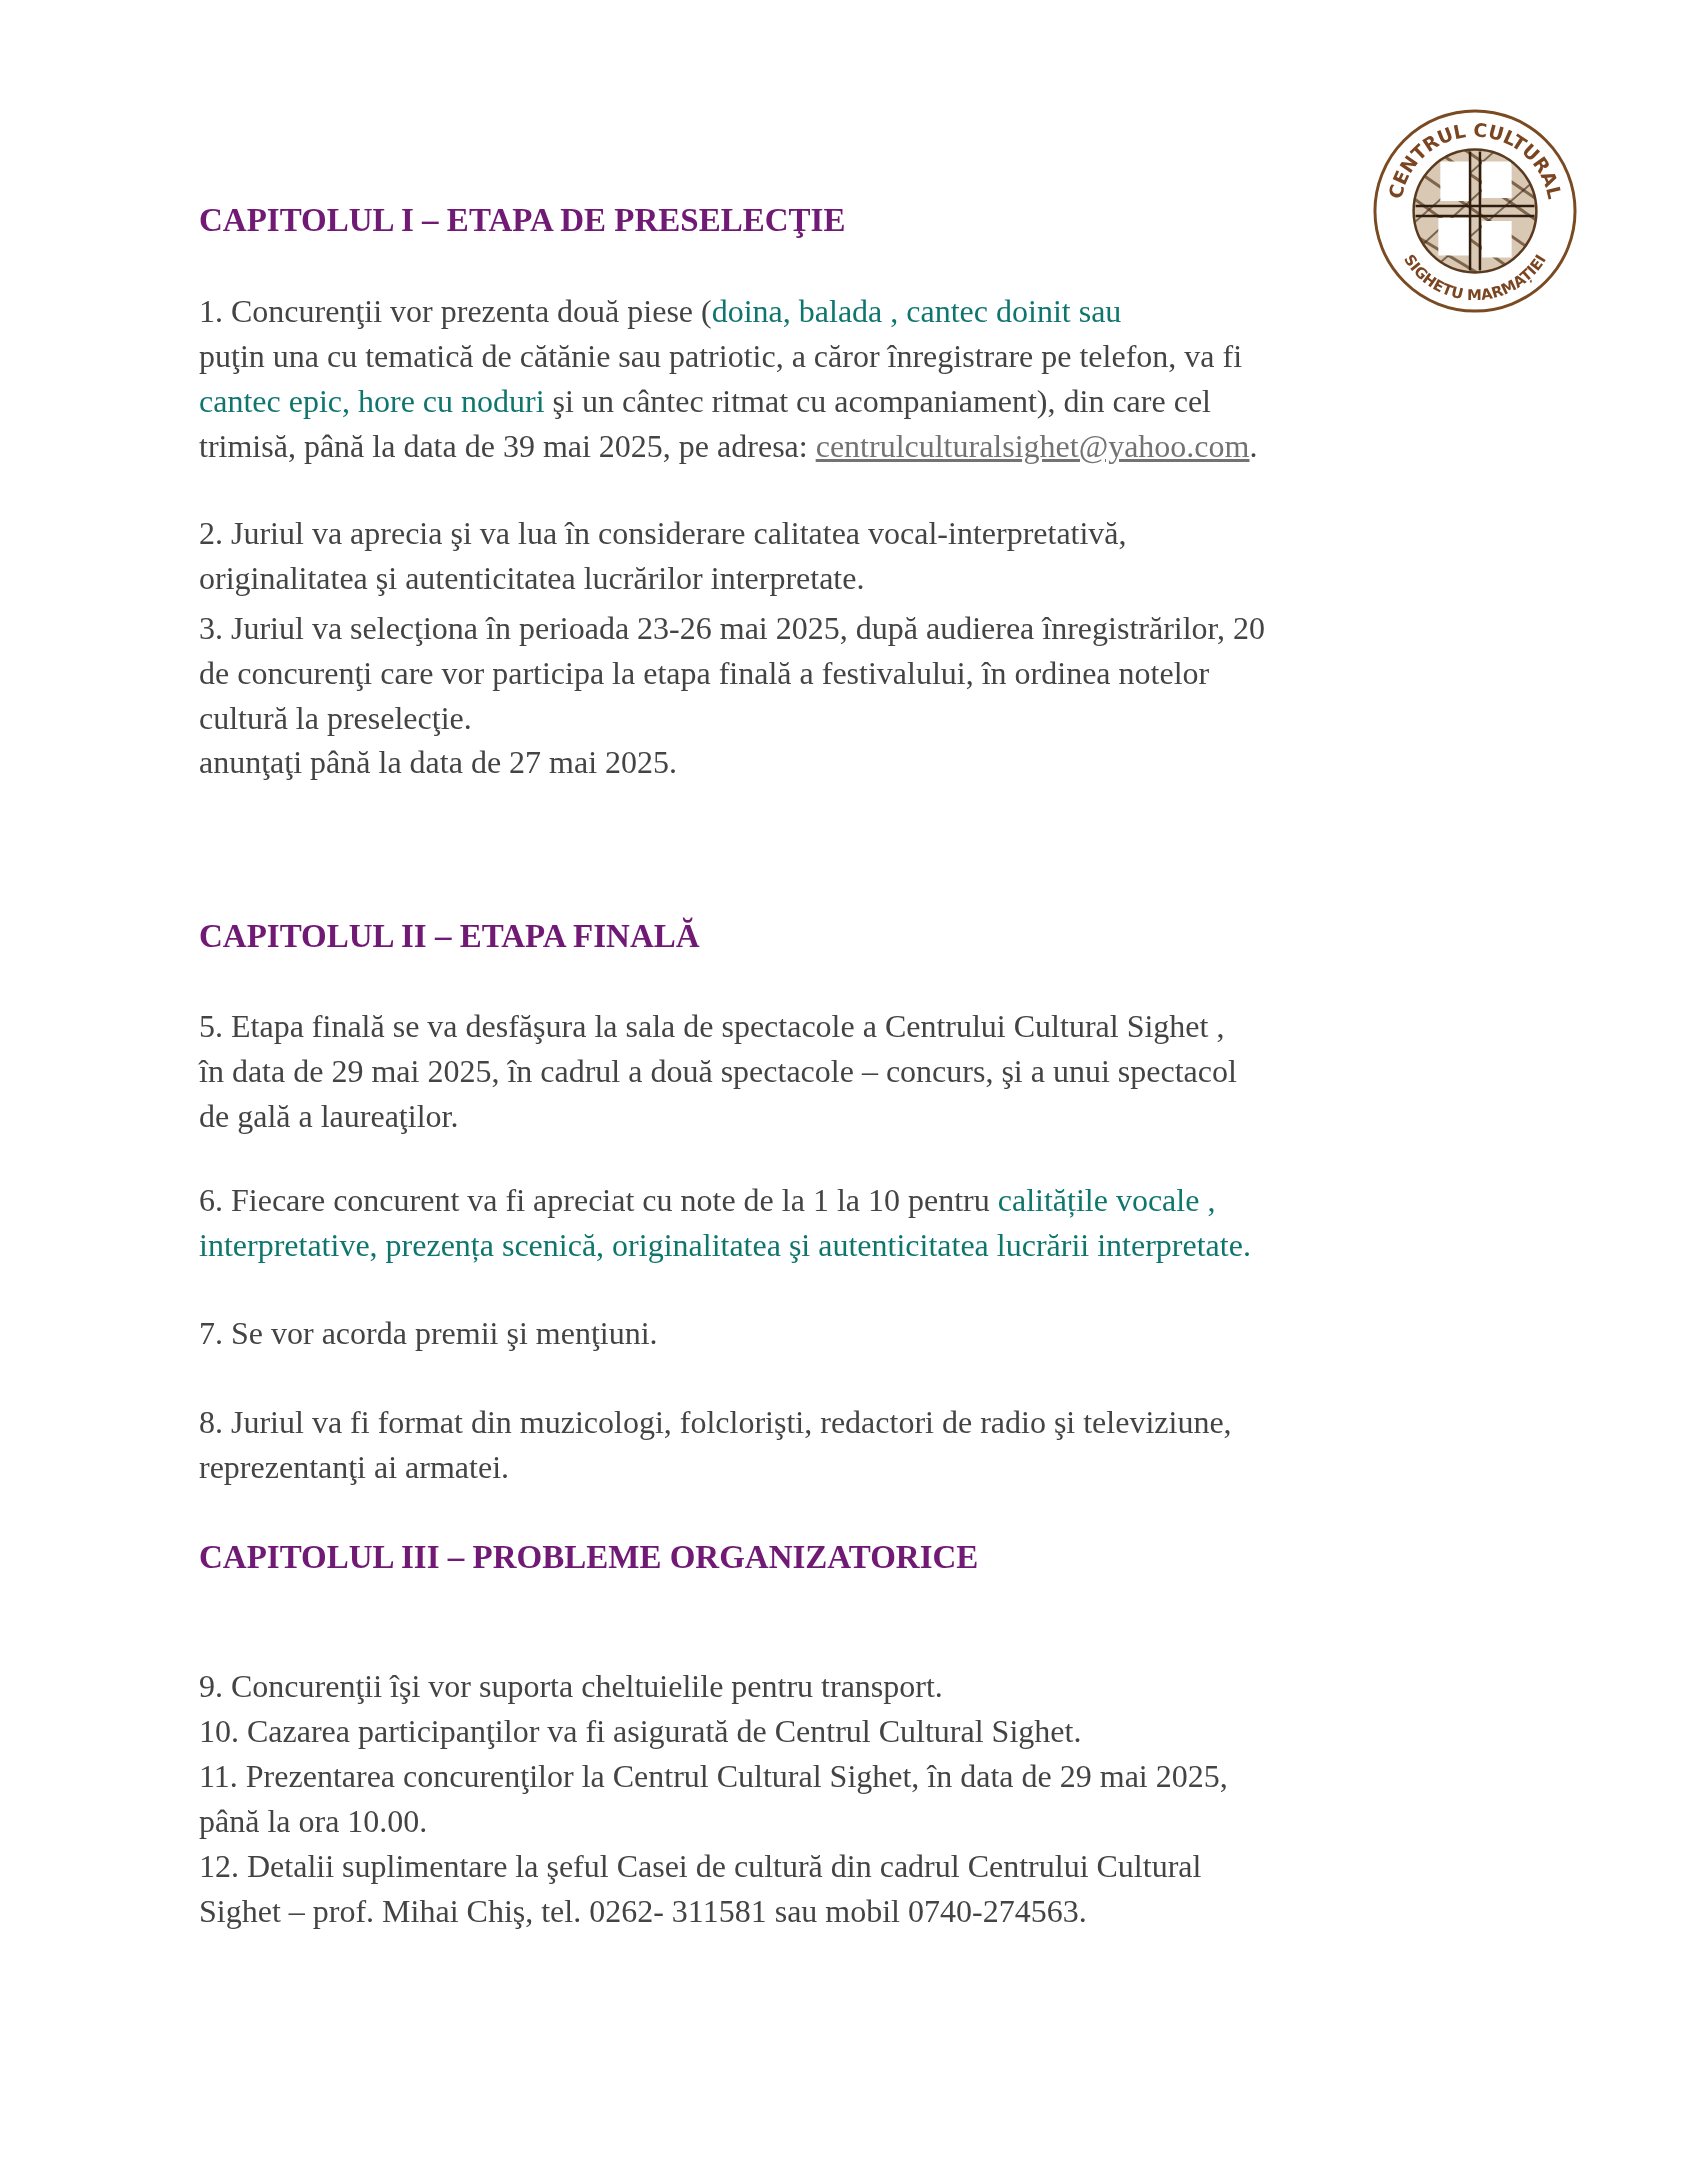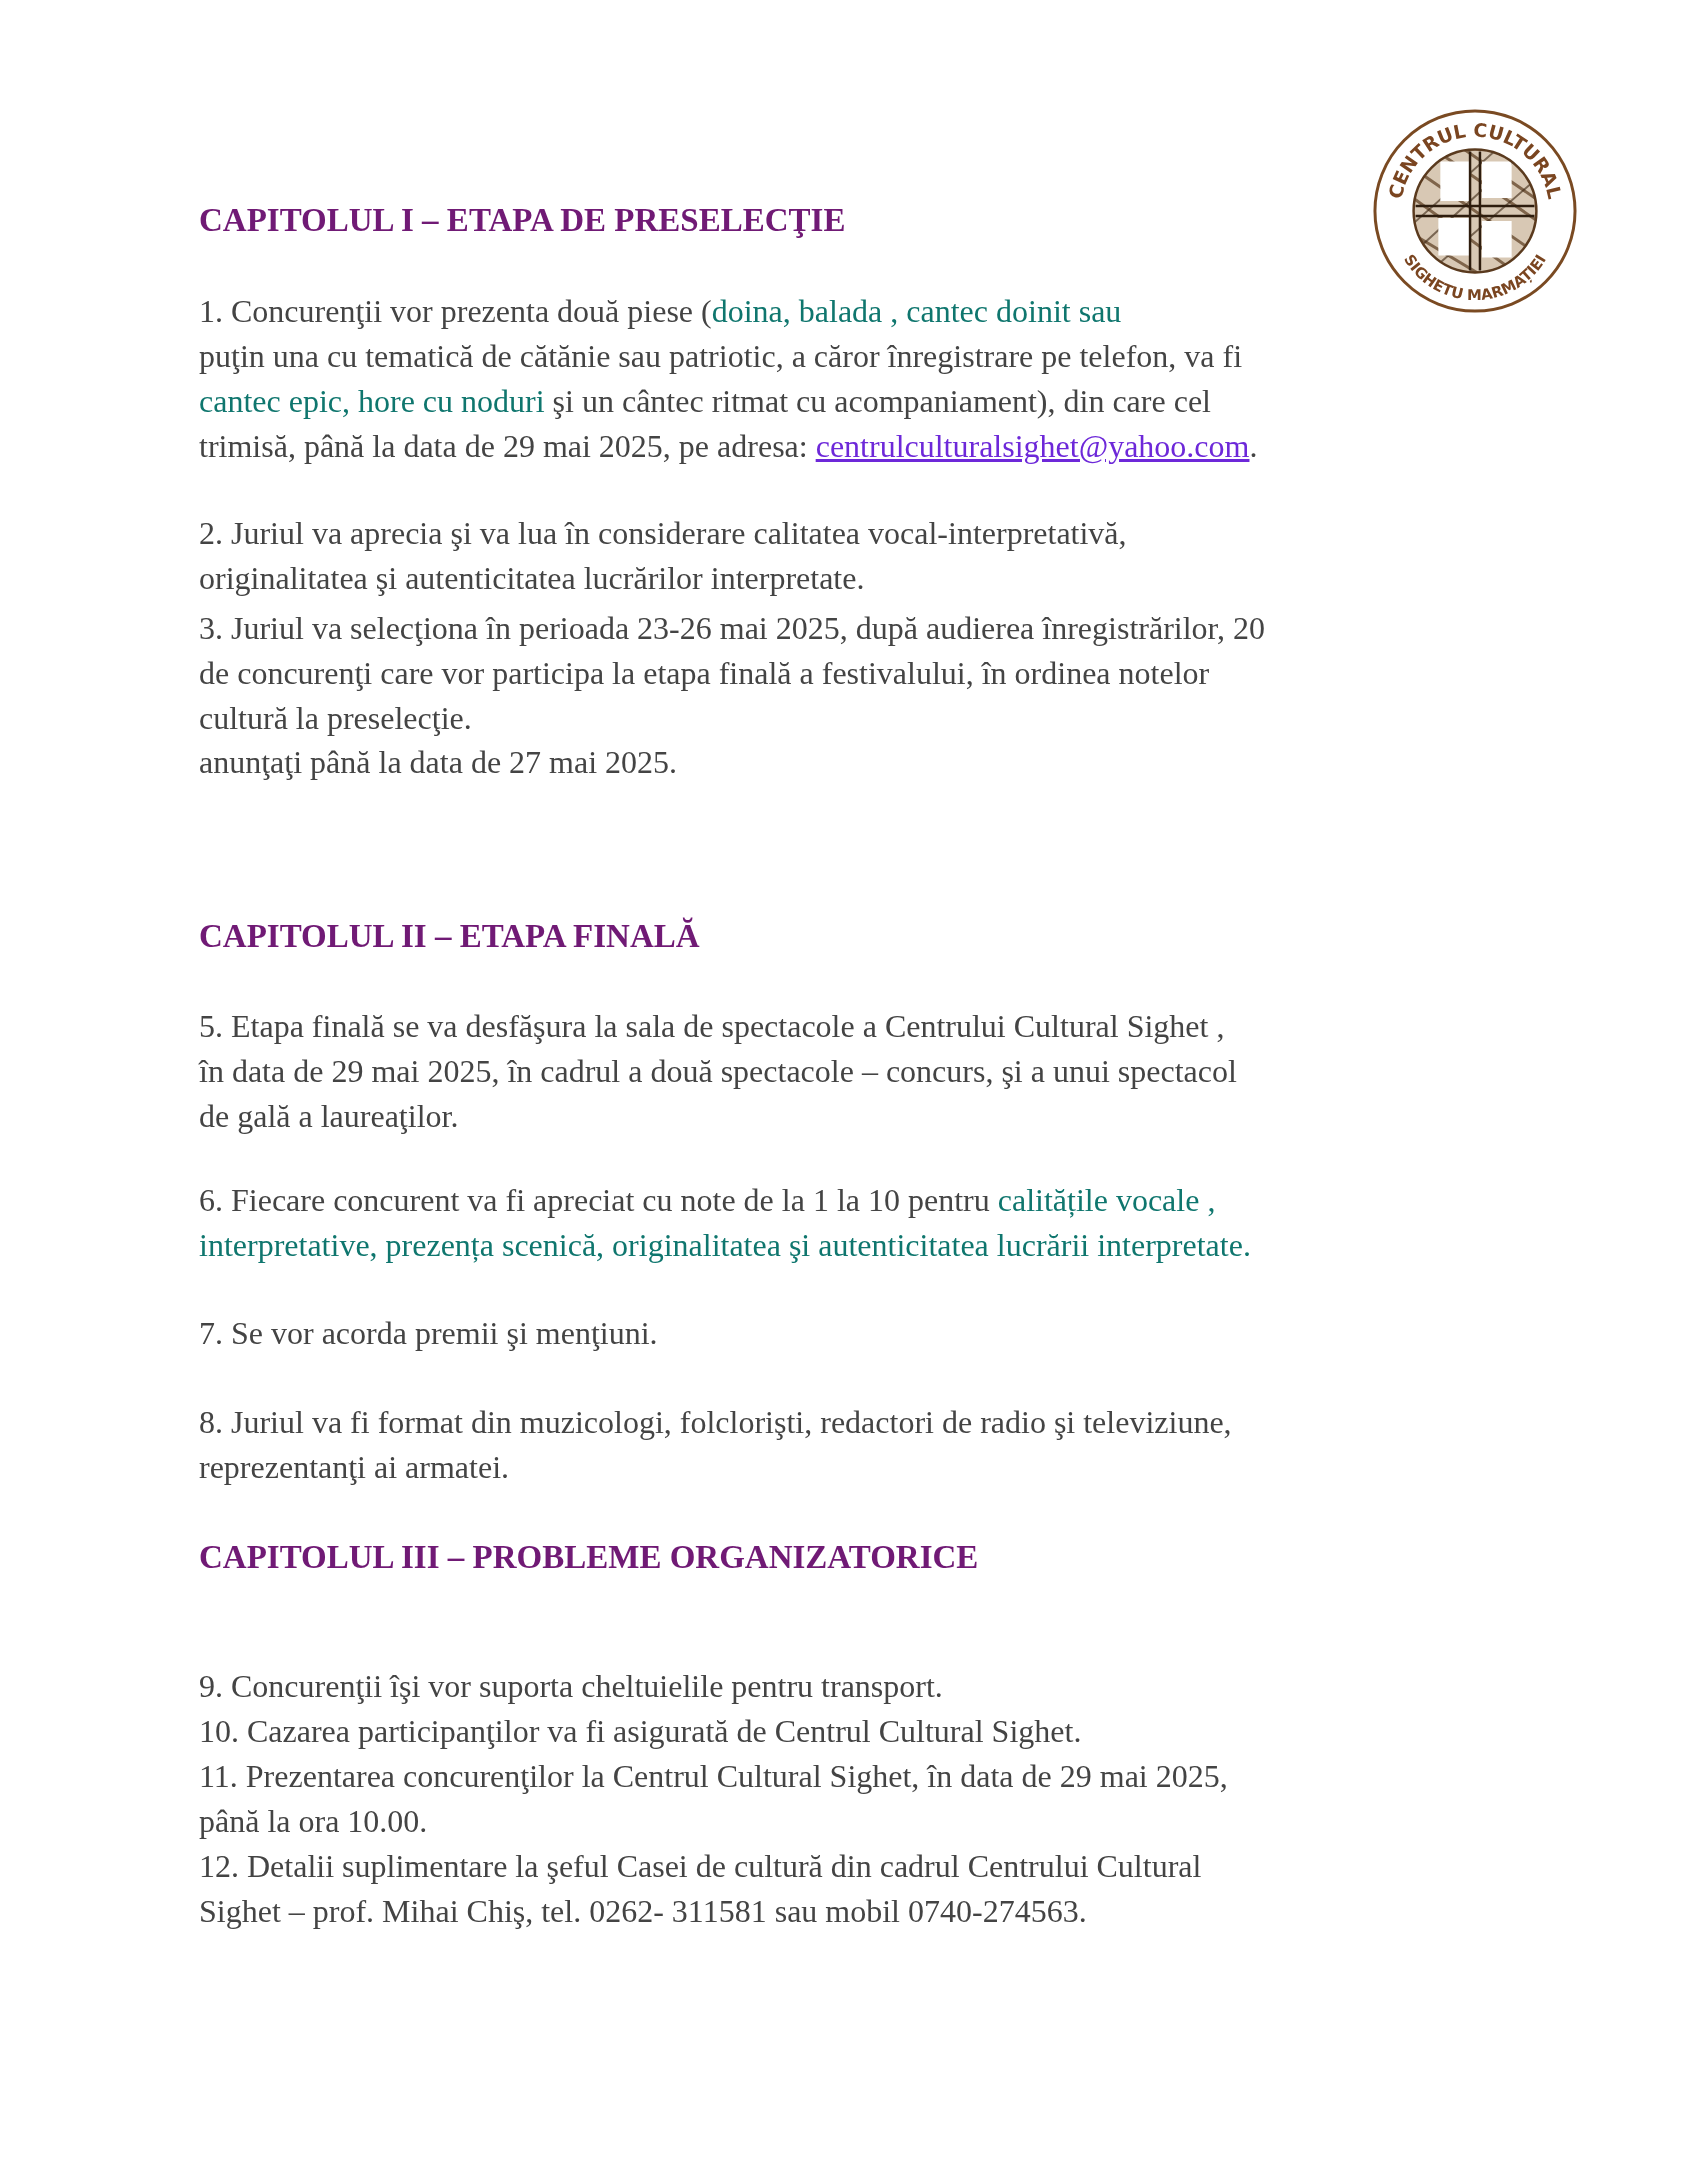--- a/index.html
+++ b/index.html
@@ -34,21 +34,21 @@
       position: absolute;
       left: 0;
       font-size: 32px;
       line-height: 45px;
       color: #444444;
       white-space: nowrap;
     }
     .line { display: block; }
     .dark { color: #0f766e; }
     .link {
-      color: #6d28d9;
+      color: #737373;
       text-decoration: underline;
       cursor: pointer;
     }
     .logo {
       position: absolute;
       left: 1371px;
       top: 107px;
       width: 208px;
       height: 208px;
     }
@@ -82,21 +82,21 @@
 </svg>
 
 <div class="page">
 
   <div class="heading" style="top:200px;">CAPITOLUL I – ETAPA DE PRESELECŢIE</div>
 
   <div class="para" style="top:289px;">
     <span class="line"><span>1. Concurenţii vor prezenta două piese (</span><span class="dark">doina, balada , cantec doinit sau</span></span>
     <span class="line">puţin una cu tematică de cătănie sau patriotic, a căror înregistrare pe telefon, va fi</span>
     <span class="line"><span class="dark">cantec epic, hore cu noduri</span><span> şi un cântec ritmat cu  acompaniament), din care cel</span></span>
-    <span class="line"><span>trimisă, până la data de 29 mai 2025, pe adresa: </span><span class="link">centrulculturalsighet@yahoo.com</span><span>.</span></span>
+    <span class="line"><span>trimisă, până la data de 39 mai 2025, pe adresa: </span><span class="link">centrulculturalsighet@yahoo.com</span><span>.</span></span>
   </div>
 
   <div class="para" style="top:511px;">
     <span class="line">2. Juriul va aprecia şi va lua în considerare  calitatea vocal-interpretativă,</span>
     <span class="line">originalitatea şi autenticitatea lucrărilor interpretate.</span>
   </div>
 
   <div class="para" style="top:606px;">
     <span class="line">3. Juriul va selecţiona în perioada 23-26 mai 2025, după audierea înregistrărilor, 20</span>
     <span class="line">de   concurenţi care vor participa la etapa finală a festivalului, în ordinea notelor</span>

